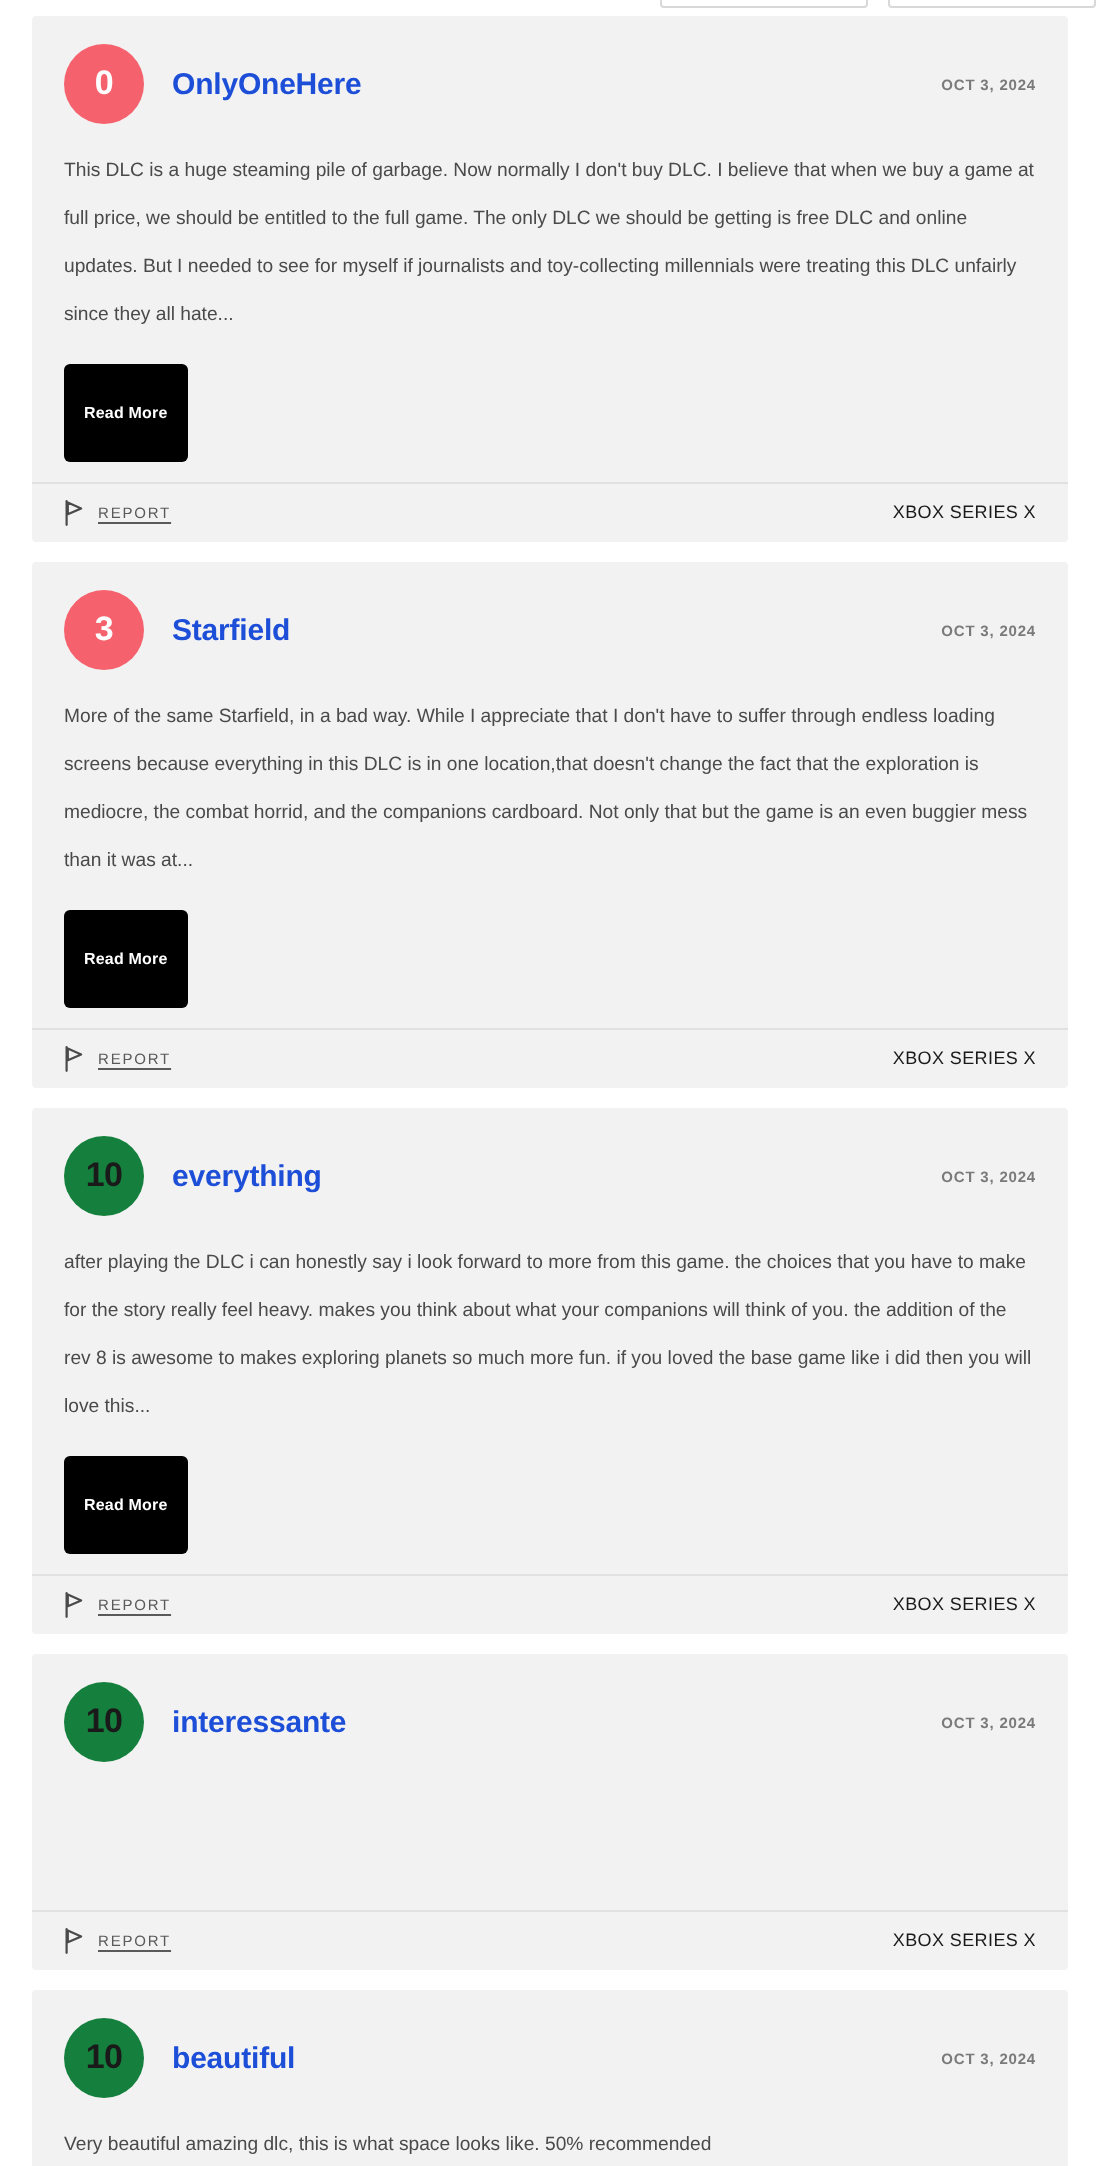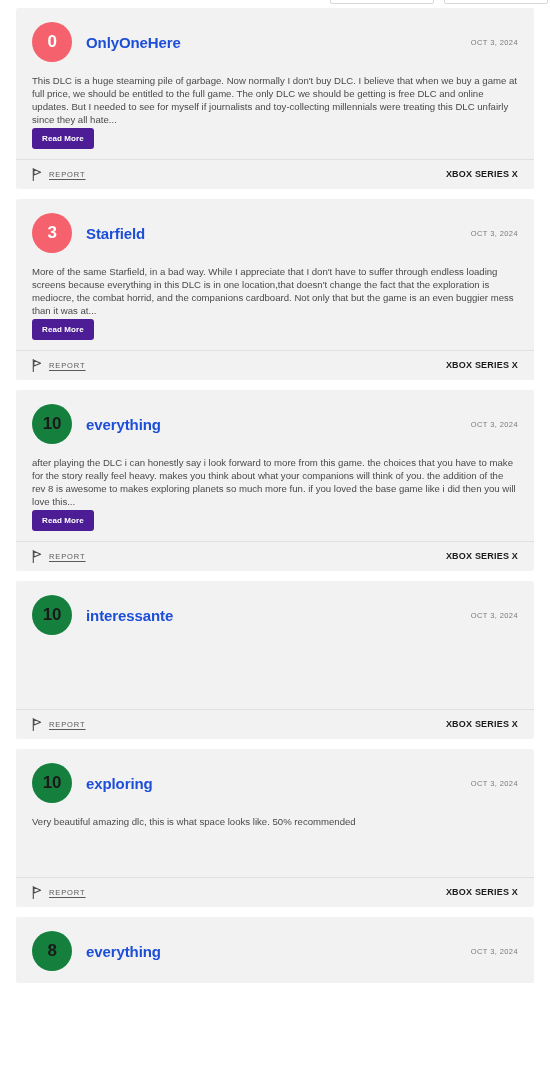--- a/index.html
+++ b/index.html
@@ -79,43 +79,43 @@
     margin-left: 14px;
     font-size: 15px;
     font-weight: bold;
     color: #1d4ed8;
     letter-spacing: -0.1px;
     flex: 1 1 auto;
   }
 
   .review-date {
     font-size: 7.5px;
-    font-weight: normal;
+    font-weight: bold;
     letter-spacing: 0.4px;
     color: #7a7a7a;
     white-space: nowrap;
   }
 
   .review-text {
     font-size: 9.6px;
-    line-height: 13px;
+    line-height: 24px;
     color: #4a4a4a;
     max-width: 518px;
   }
 
   .read-more {
-    margin-top: 2px;
+    margin-top: 12px;
     align-self: flex-start;
-    background: #4c1d95;
+    background: #000000;
     color: #ffffff;
     font-size: 8px;
     font-weight: bold;
     border: none;
     border-radius: 3px;
-    padding: 6px 10px;
+    padding: 20px 10px;
     cursor: pointer;
     letter-spacing: 0.1px;
   }
 
   .card-foot {
     border-top: 1px solid #e1e1e1;
     padding: 7px 16px 8px 16px;
     display: flex;
     align-items: center;
     justify-content: space-between;
@@ -132,21 +132,21 @@
   .report-label {
     font-size: 7.5px;
     letter-spacing: 0.9px;
     color: #5a5a5a;
     text-decoration: underline;
     text-underline-offset: 2px;
   }
 
   .platform {
     font-size: 9px;
-    font-weight: bold;
+    font-weight: normal;
     letter-spacing: 0.2px;
     color: #1a1a1a;
   }
 </style>
 </head>
 <body>
 
 <div class="top-strip">
   <div class="top-control sort"></div>
   <div class="top-control filter"></div>
@@ -232,21 +232,21 @@
           </svg>
           <span class="report-label">REPORT</span>
         </div>
         <div class="platform">XBOX SERIES X</div>
       </div>
     </div>
     <div class="review-card">
       <div class="card-body">
         <div class="card-head">
           <div class="score pos">10</div>
-          <div class="username">exploring</div>
+          <div class="username">beautiful</div>
           <div class="review-date">OCT 3, 2024</div>
         </div>
         <div class="review-text">Very beautiful amazing dlc, this is what space looks like. 50% recommended</div>
       </div>
       <div class="card-foot">
         <div class="report">
           <svg class="flag-icon" width="11" height="13" viewBox="0 0 11 13" fill="none">
             <path d="M1.3 0.6 V12.4" stroke="#4a4a4a" stroke-width="1.1" stroke-linecap="round"></path>
             <path d="M1.9 1.3 L8.6 4.2 L1.9 7.1 Z" stroke="#4a4a4a" stroke-width="1.1" fill="none" stroke-linejoin="round"></path>
           </svg>

